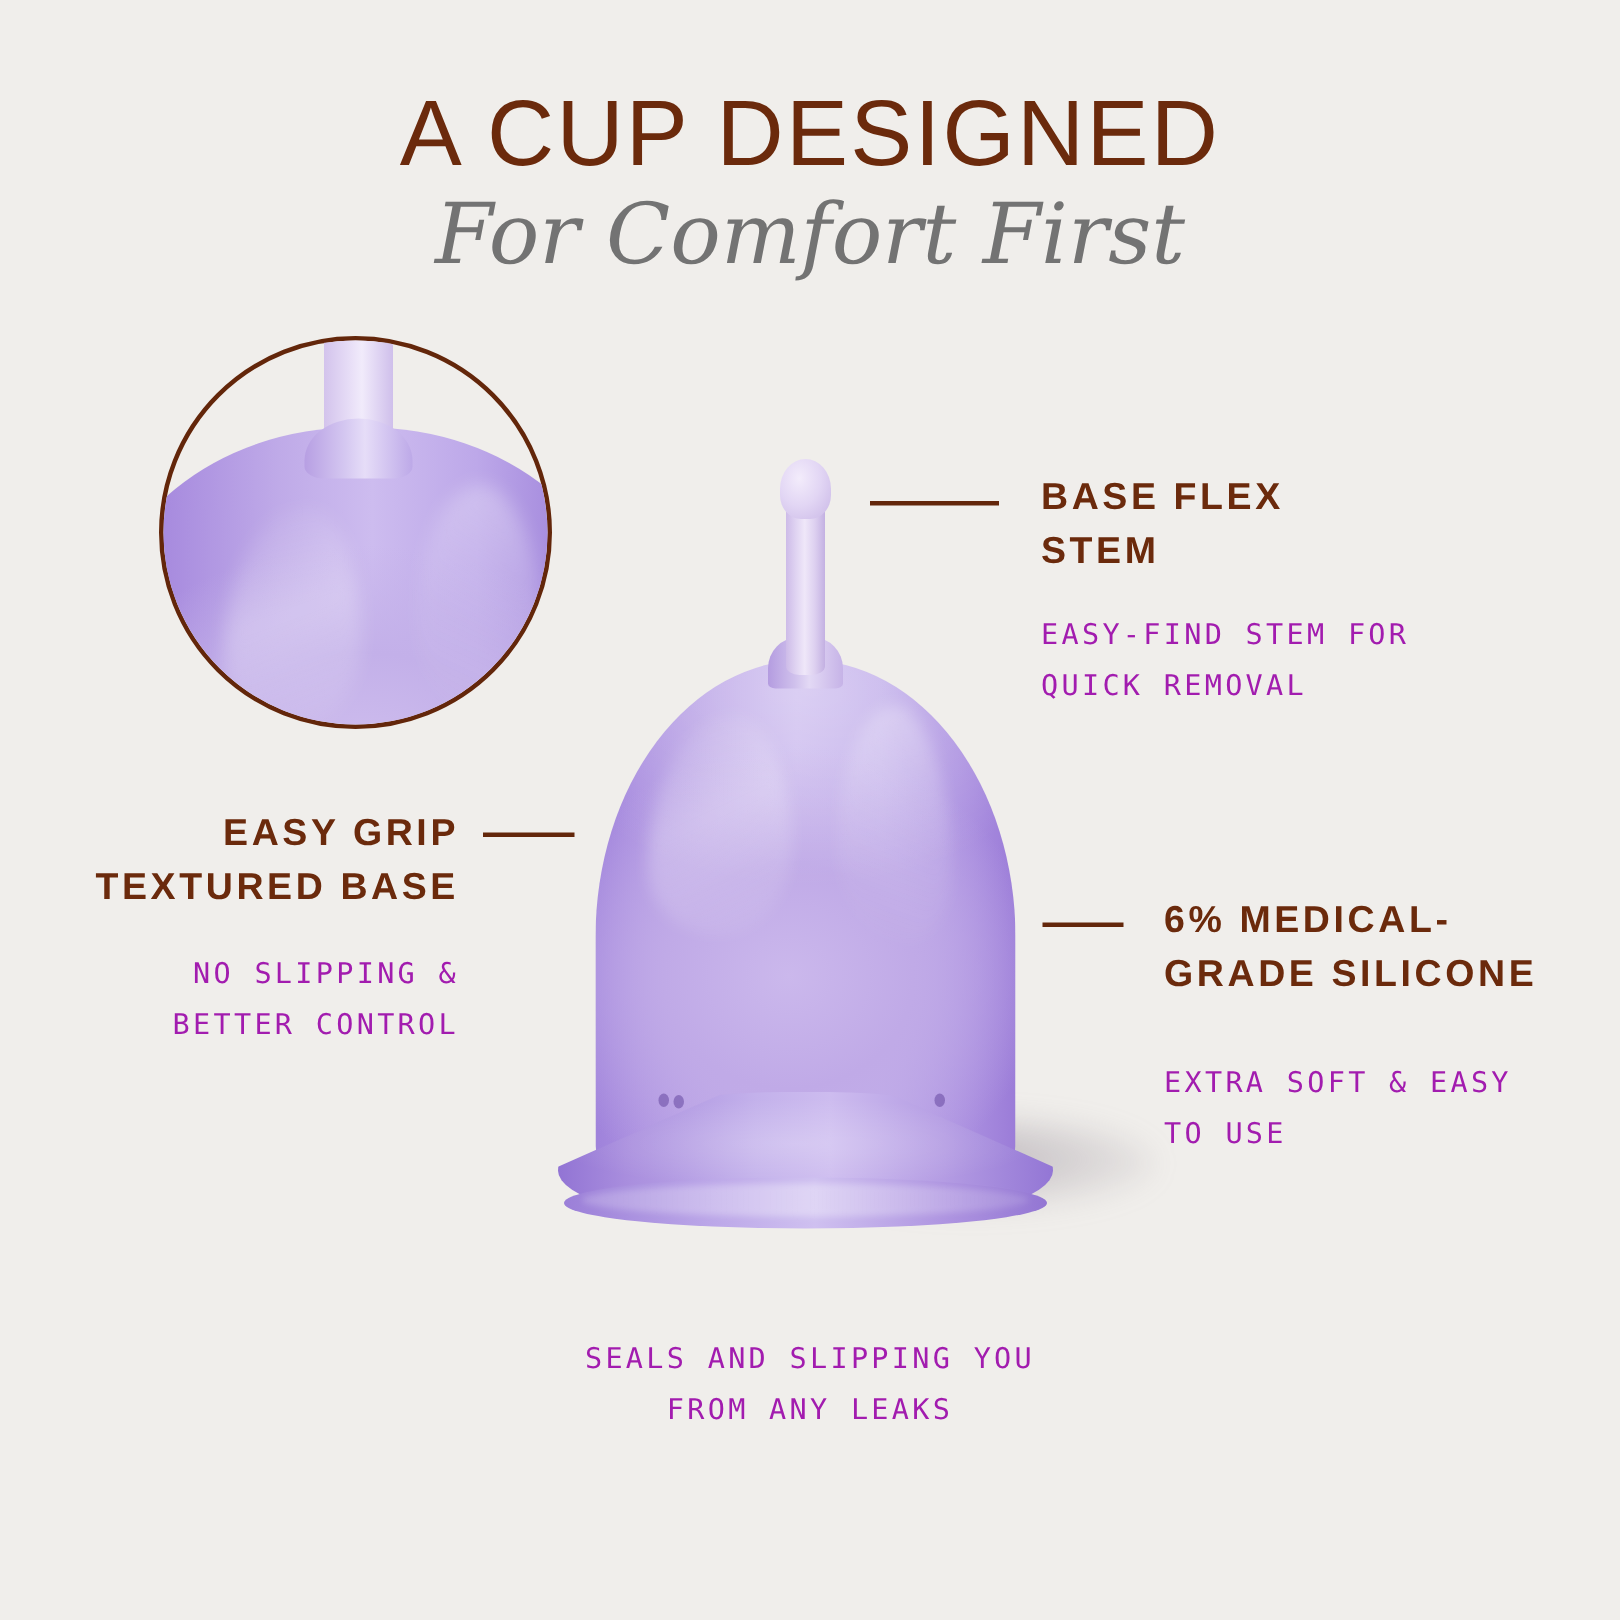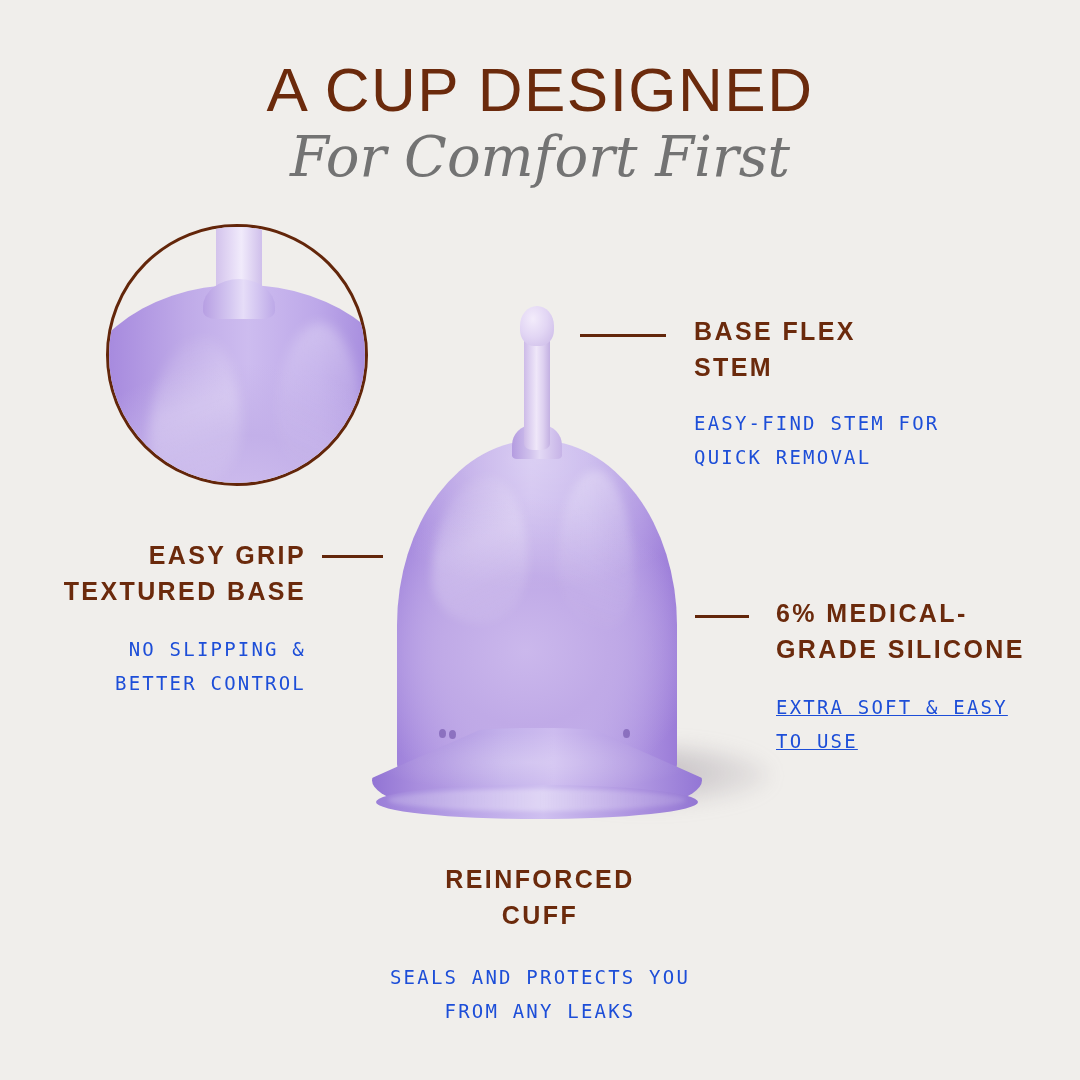--- a/index.html
+++ b/index.html
@@ -270,37 +270,37 @@
     line-height: 1.42;
     color: #6b2a0c;
     white-space: pre-line;
   }
   .callout-desc {
     font-family: "DejaVu Sans Mono", "Liberation Mono", monospace;
     font-size: 19px;
     font-weight: 400;
     letter-spacing: 2.2px;
     line-height: 1.78;
-    color: #1d4ed8;
+    color: #a21caf;
     white-space: pre-line;
   }
   .rule {
     position: absolute;
     height: 3px;
     background: #63260a;
   }
 
   
   .callout-stem { position: absolute; left: 694px; top: 314px; width: 370px; }
   .callout-stem .callout-desc { margin-top: 22px; }
   .rule-stem { left: 580px; top: 334px; width: 86px; }
 
   
   .callout-silicone { position: absolute; left: 776px; top: 596px; width: 300px; }
-  .callout-silicone .callout-desc { margin-top: 24px; text-decoration: underline; }
+  .callout-silicone .callout-desc { margin-top: 39px; }
   .rule-silicone { left: 695px; top: 615px; width: 54px; }
 
   
   .callout-grip {
     position: absolute; left: 0px; top: 538px; width: 306px; text-align: right;
   }
   .callout-grip .callout-desc { margin-top: 24px; }
   .rule-grip { left: 322px; top: 555px; width: 61px; }
 
   
@@ -362,19 +362,17 @@
   </div>
 
   <div class="callout-grip">
     <div class="callout-title">EASY GRIP
 TEXTURED BASE</div>
     <div class="callout-desc">NO SLIPPING &amp;
 BETTER CONTROL</div>
   </div>
 
   <div class="callout-cuff">
-    <div class="callout-title">REINFORCED
-CUFF</div>
-    <div class="callout-desc">SEALS AND PROTECTS YOU
+    <div class="callout-desc">SEALS AND SLIPPING YOU
 FROM ANY LEAKS</div>
   </div>
 
 </div>
 
 </body></html>

